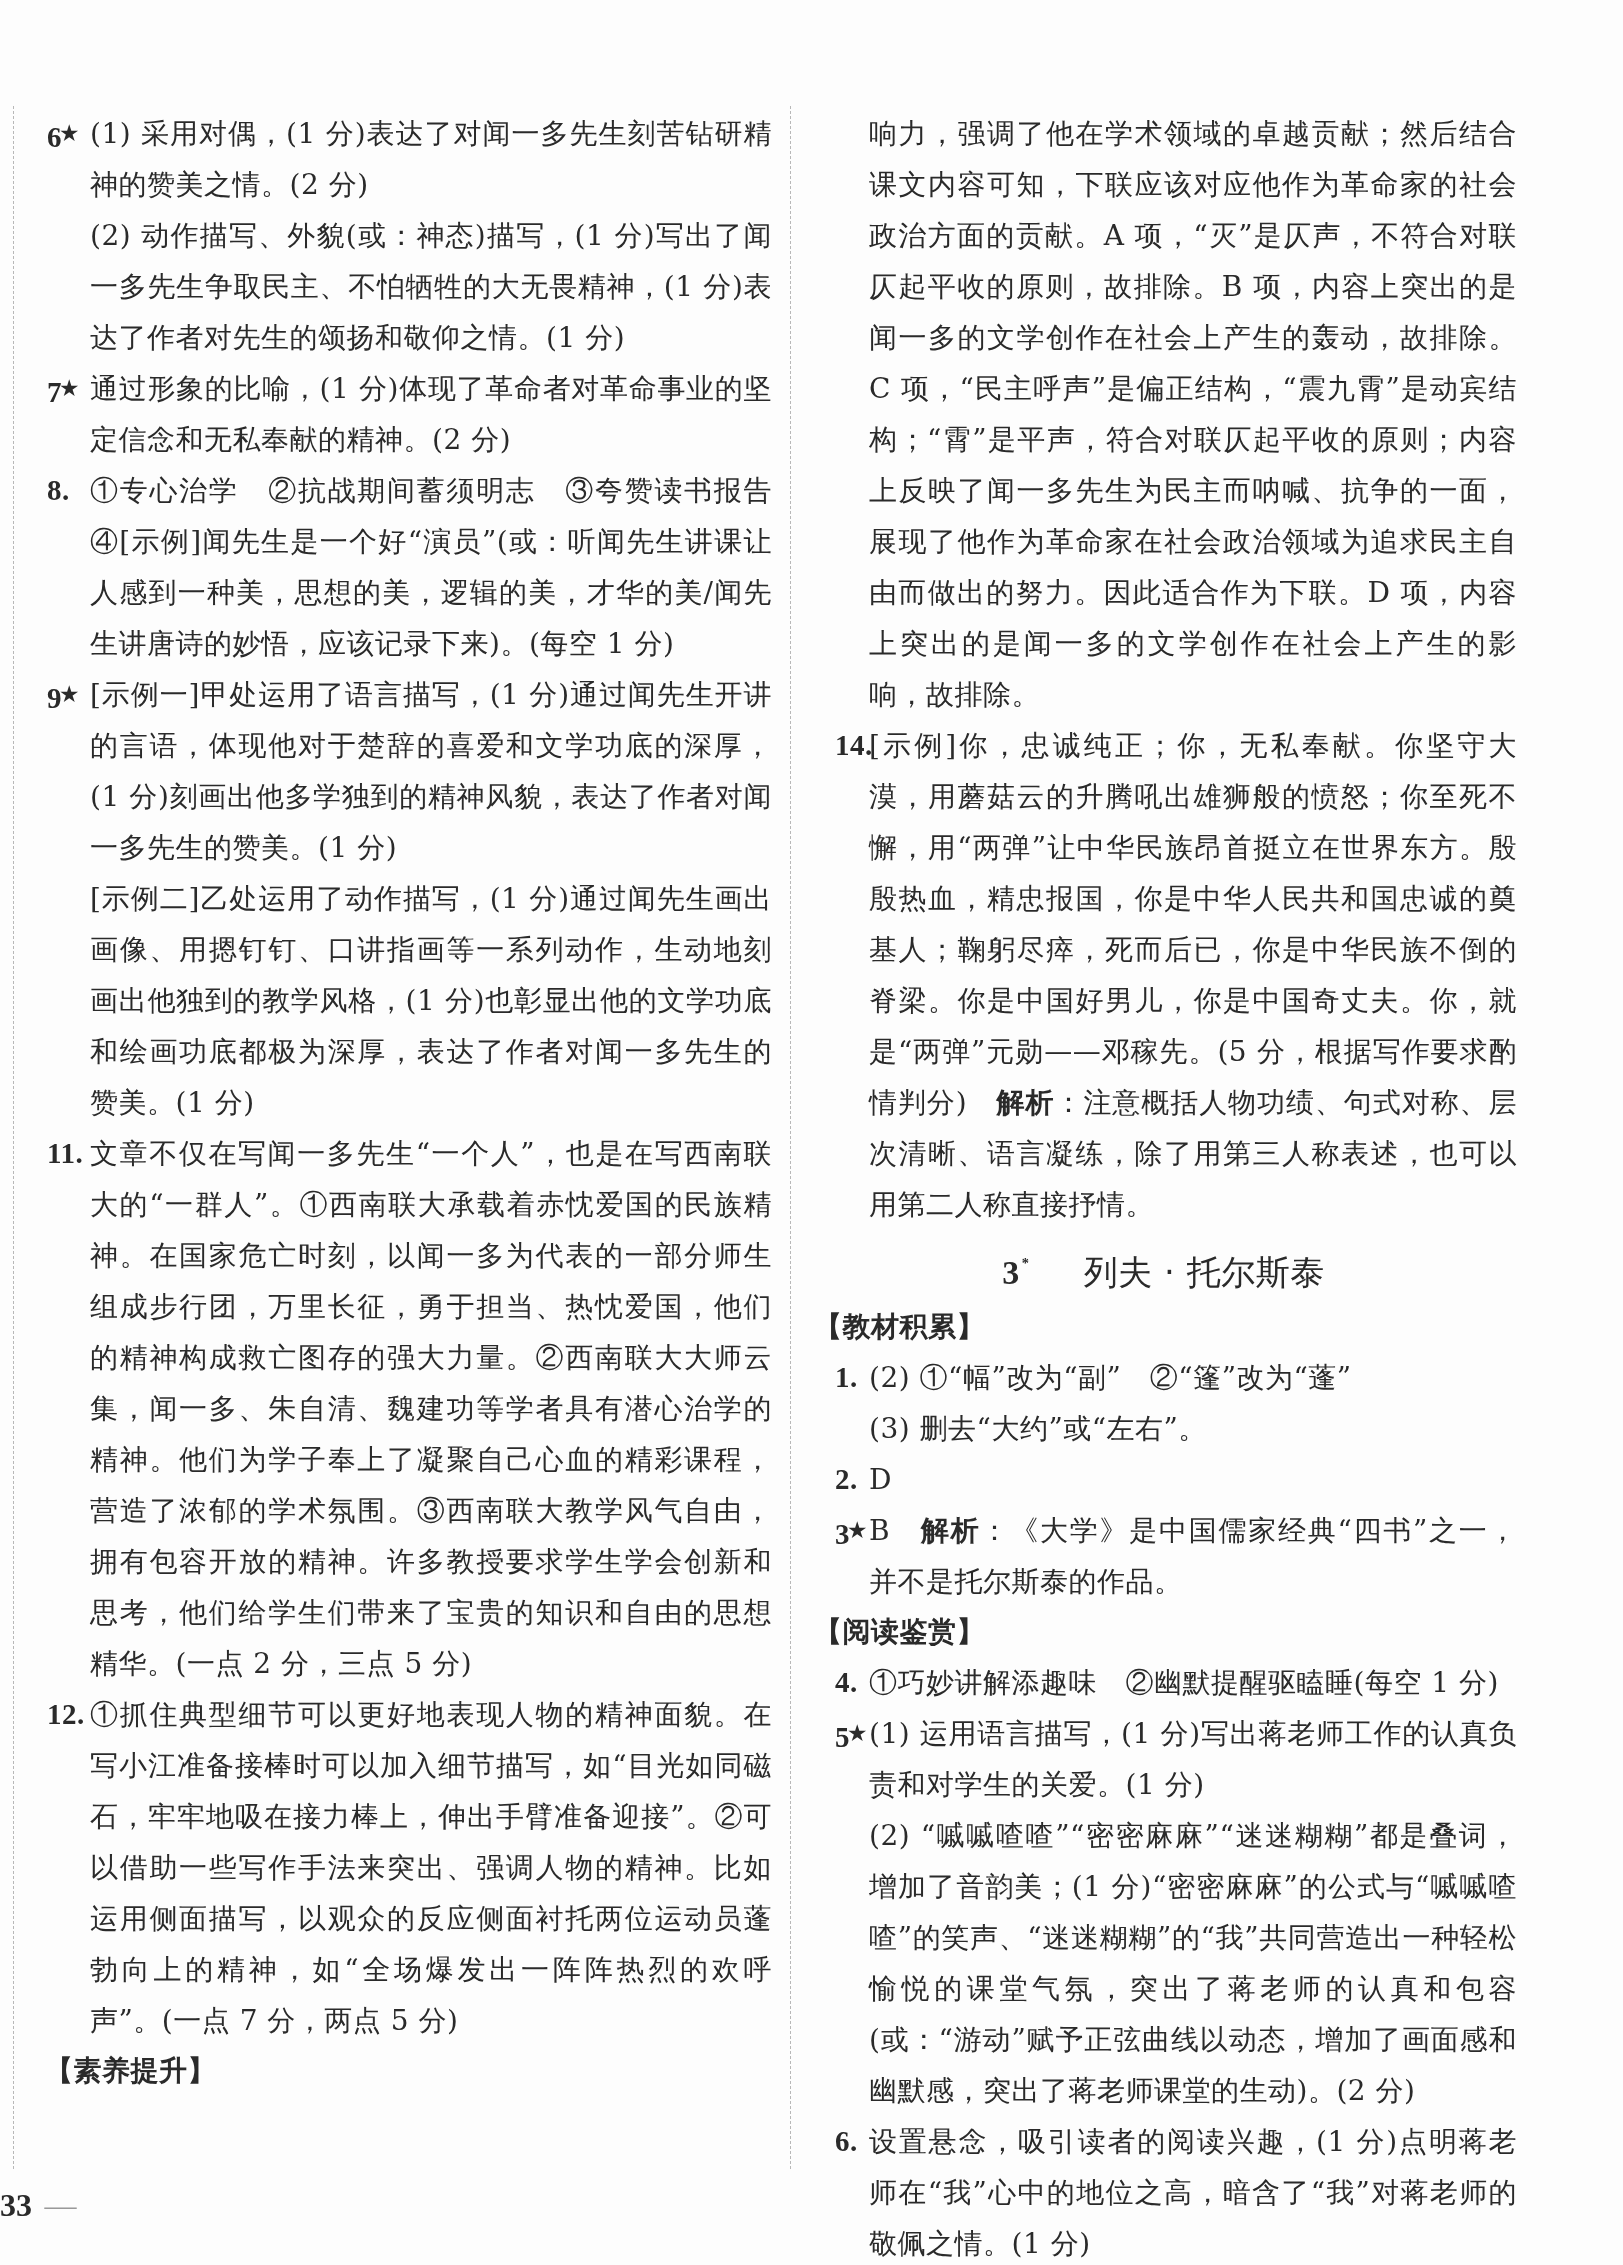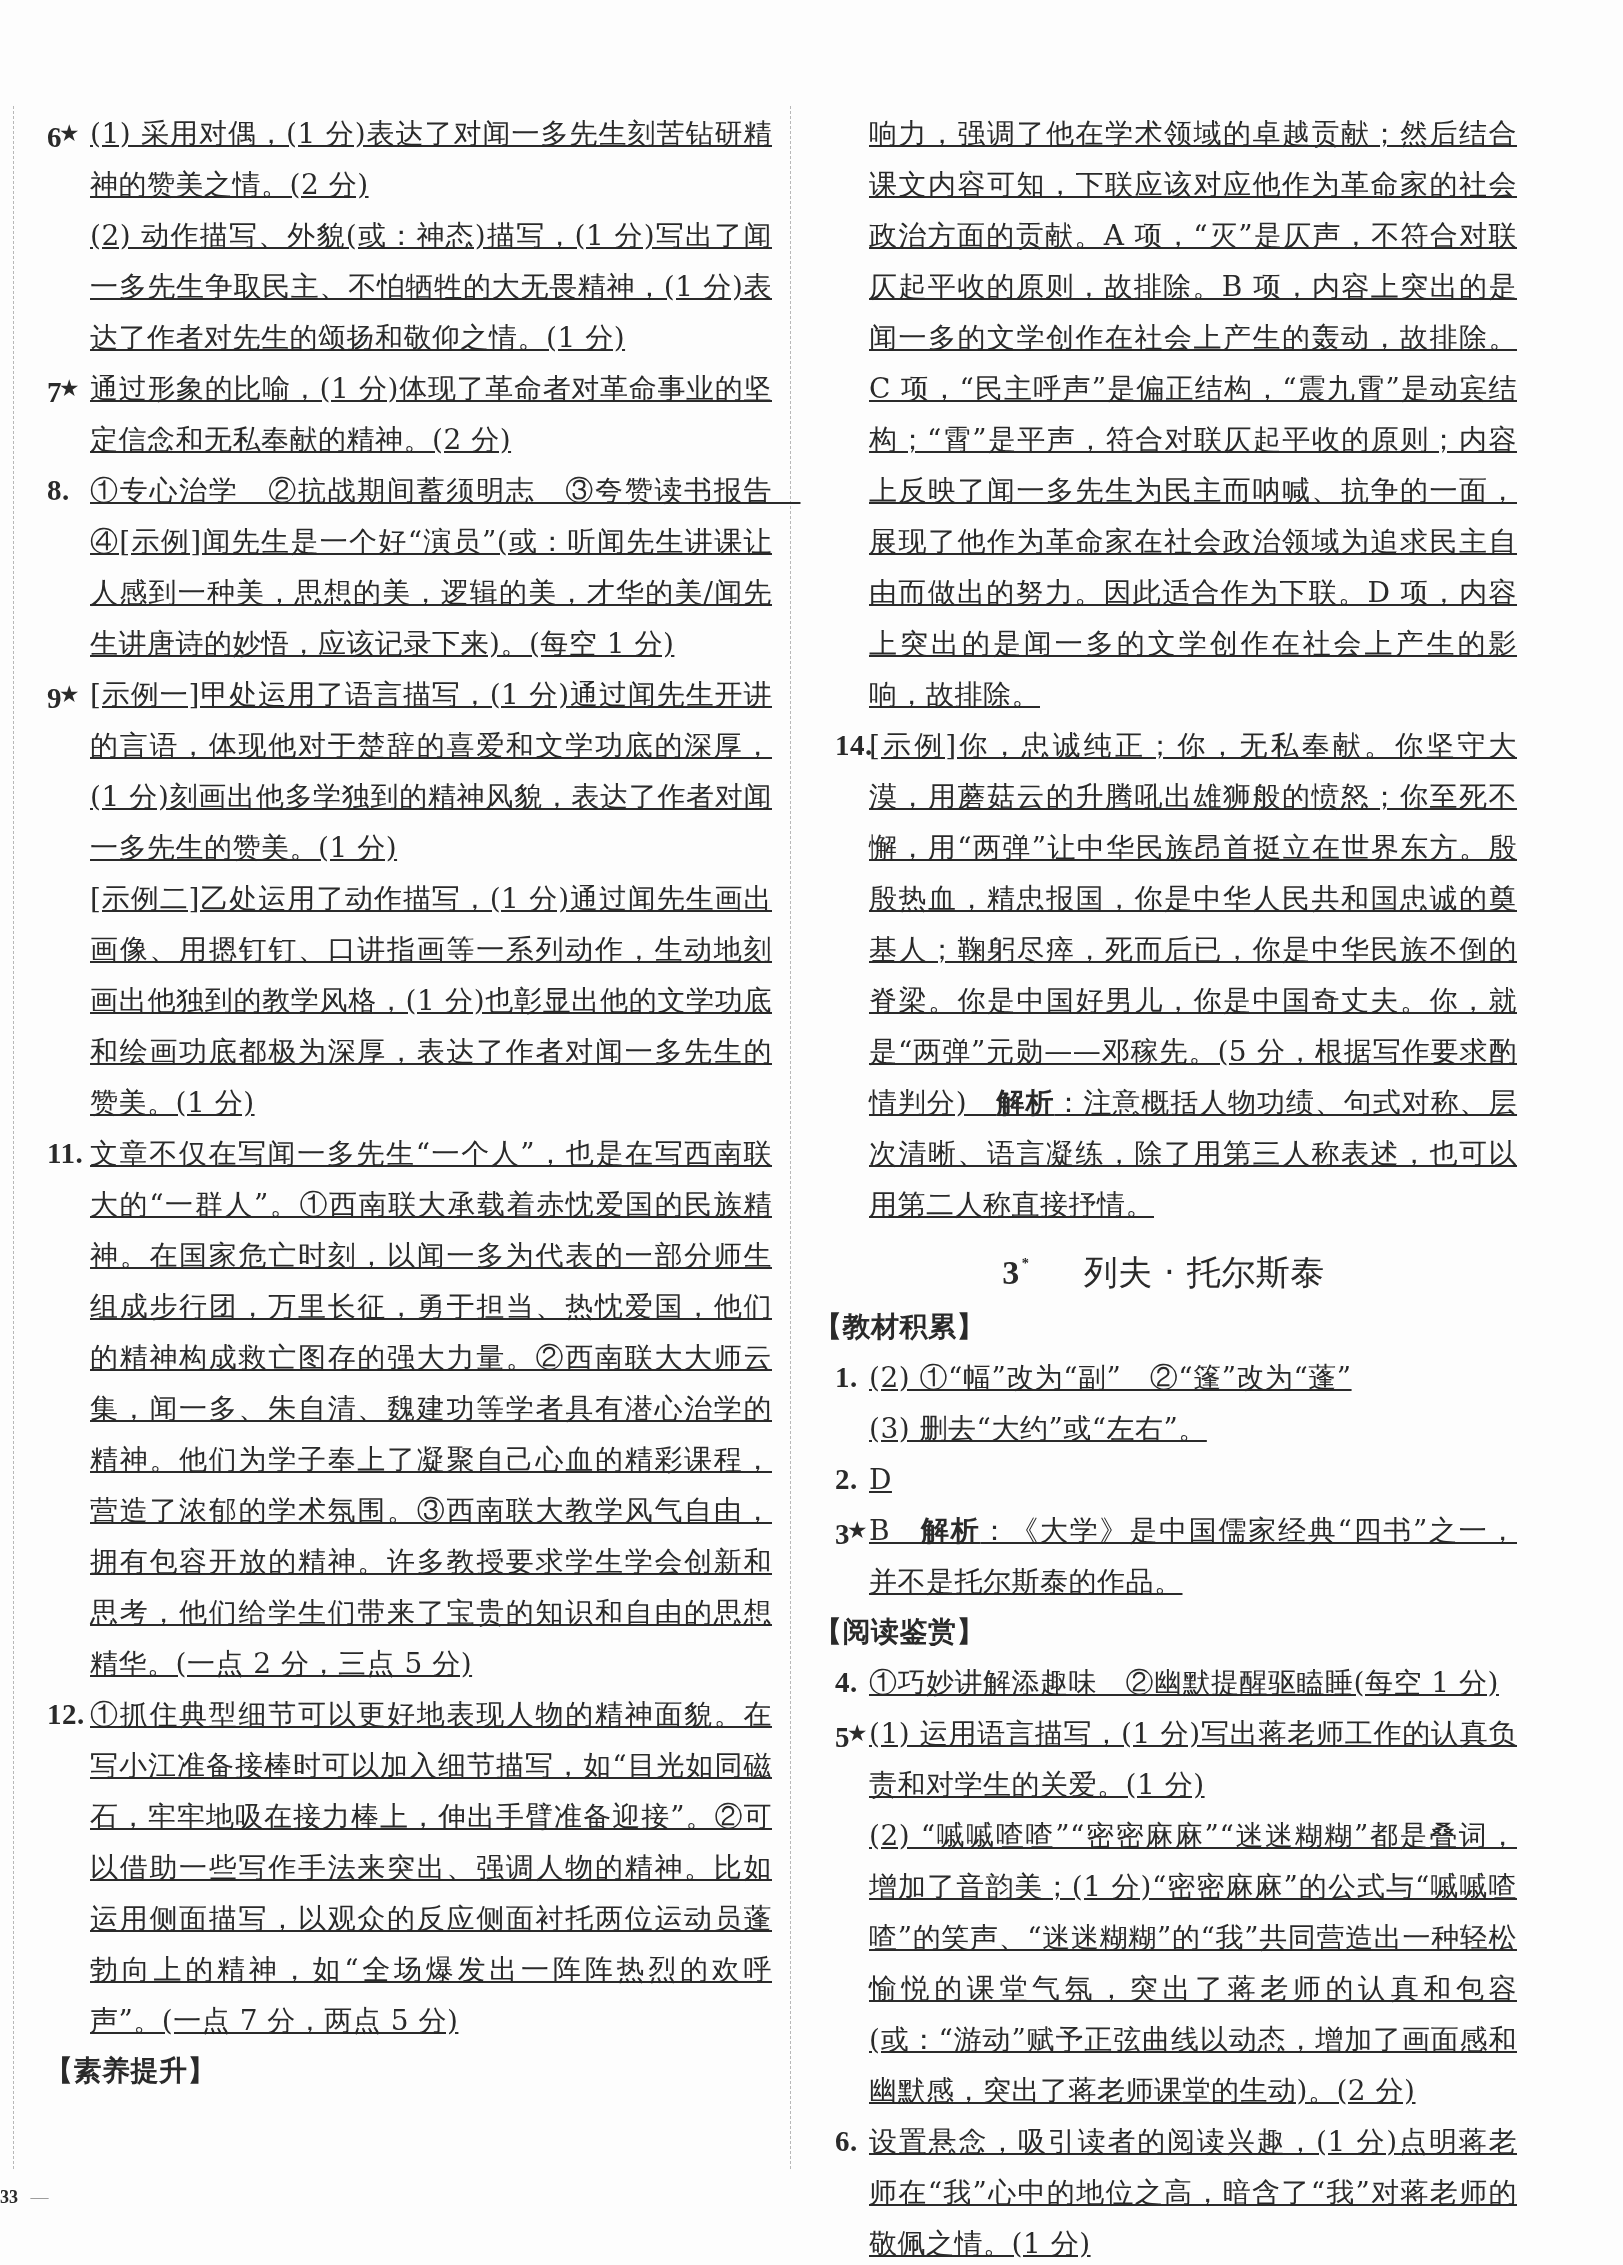--- a/index.html
+++ b/index.html
@@ -34,21 +34,21 @@
   }
   .q .num {
     position: absolute; left: 18px; top: 0;
     font-family: "Liberation Serif", serif;
     font-weight: bold;
     font-size: 29px;
   }
   .col.right .q { padding-left: 59px; }
   .col.right .q .num { left: 0; margin-left: 25px; }
   .q .star { font-size: 20px; vertical-align: 7.2px; margin-left: -1.8px; }
-  .q p { margin: 0; text-align: justify; text-align-last: left; text-decoration: underline; }
+  .q p { margin: 0; text-align: justify; text-align-last: left; }
   .section-head {
     font-family: "DejaVu Sans", sans-serif;
     font-weight: bold;
     font-size: 28px;
     line-height: 50px;
     margin-left: 4px;
   }
   .col.left .section-head { margin-left: 16px; }
   .lesson-title {
     text-align: center;
@@ -62,21 +62,21 @@
     font-weight: bold;
     margin-right: 31px;
   }
   .lesson-title .lsup { font-size: 14.4px; vertical-align: 16px; margin-left: 1.8px; margin-right: 23.4px; }
   .bold-k { font-family: "DejaVu Sans", sans-serif; font-weight: bold; }
   .page-num {
     position: absolute;
     left: 0; top: 2187px;
     font-family: "Liberation Serif", serif;
     font-weight: bold;
-    font-size: 18px;
+    font-size: 32px;
   }
   .page-num .dash { font-weight: normal; color: #999; margin-left: 12.6px; }
 </style>
 </head>
 <body>
 
 <div class="frame"></div>
 
 <div class="col left">
 

